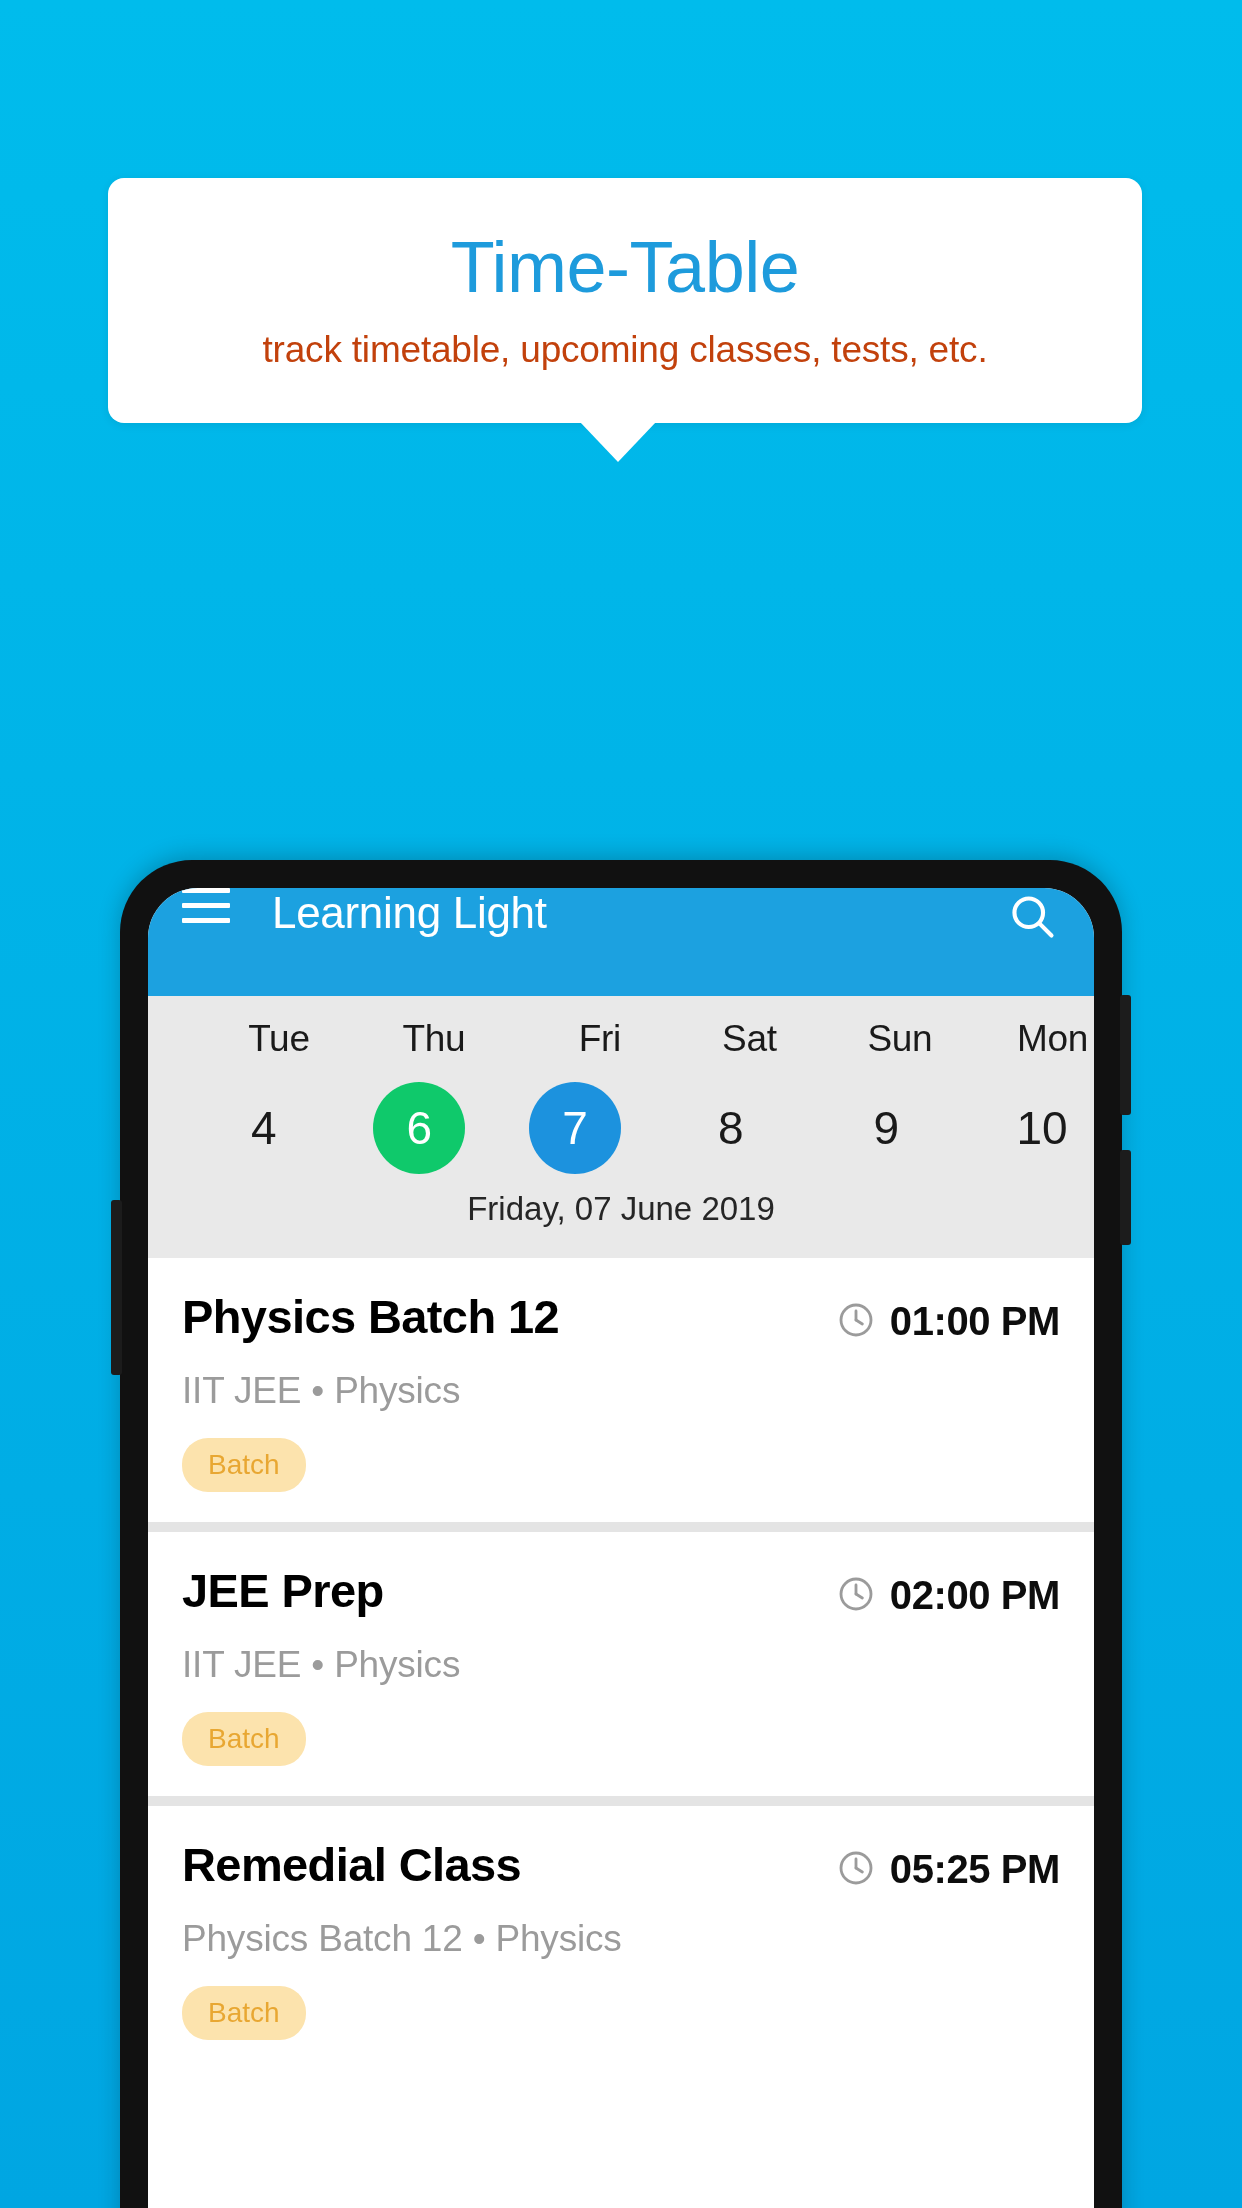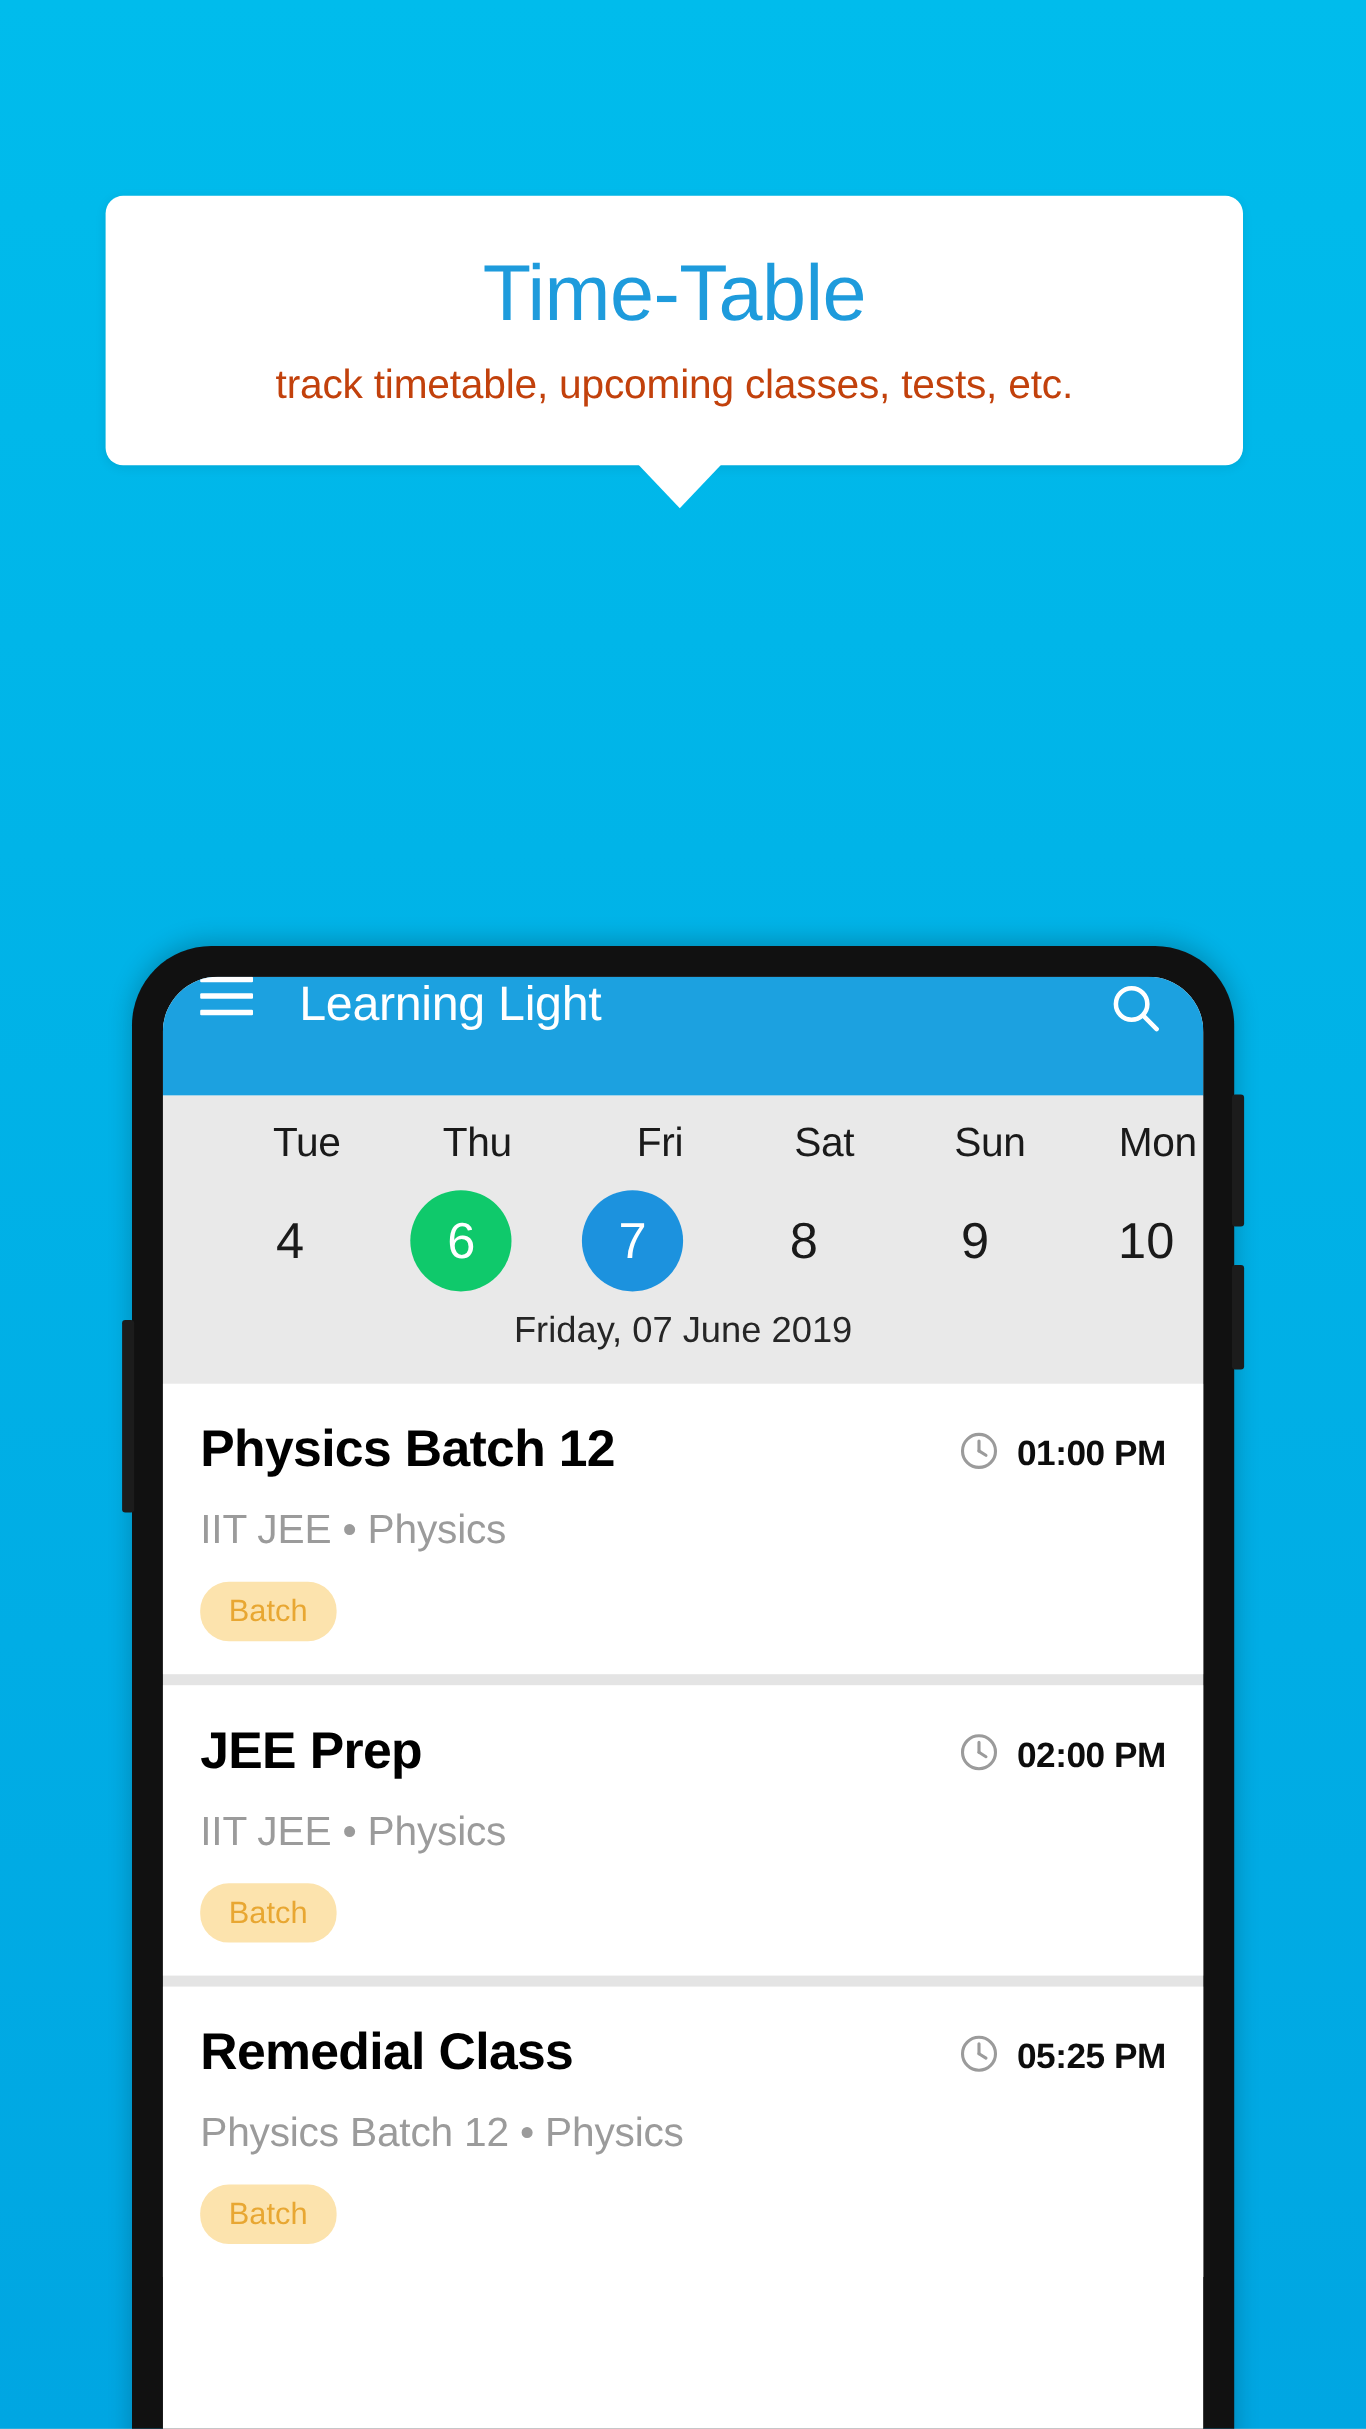--- a/index.html
+++ b/index.html
@@ -7,21 +7,21 @@
   body {
     font-family:"Liberation Sans", sans-serif;
     background:linear-gradient(180deg,#00BCEC 0%,#00B4E8 35%,#00A6E2 100%);
     overflow:hidden;
     position:relative;
   }
 
   
   .bubble {
     position:absolute;
-    left:96px; top:178px;
+    left:108px; top:178px;
     width:1034px; height:245px;
     background:#ffffff;
     border-radius:16px;
     box-shadow:0 2px 10px rgba(0,0,0,0.08);
     display:flex; flex-direction:column;
     align-items:center; justify-content:center;
   }
   .bubble-title {
     font-size:72px;
     font-weight:400;
@@ -185,21 +185,21 @@
     color:#000000;
     letter-spacing:-0.6px;
     line-height:1.05;
   }
   .card-time {
     margin-left:auto;
     display:flex; align-items:center; gap:14px;
     padding-top:7px;
   }
   .card-time-text {
-    font-size:32px;
+    font-size:40px;
     font-weight:700;
     color:#0d0d0d;
     letter-spacing:-0.4px;
   }
   .card-sub {
     margin-top:26px;
     font-size:37px;
     color:#9B9B9B;
     letter-spacing:-0.2px;
   }

